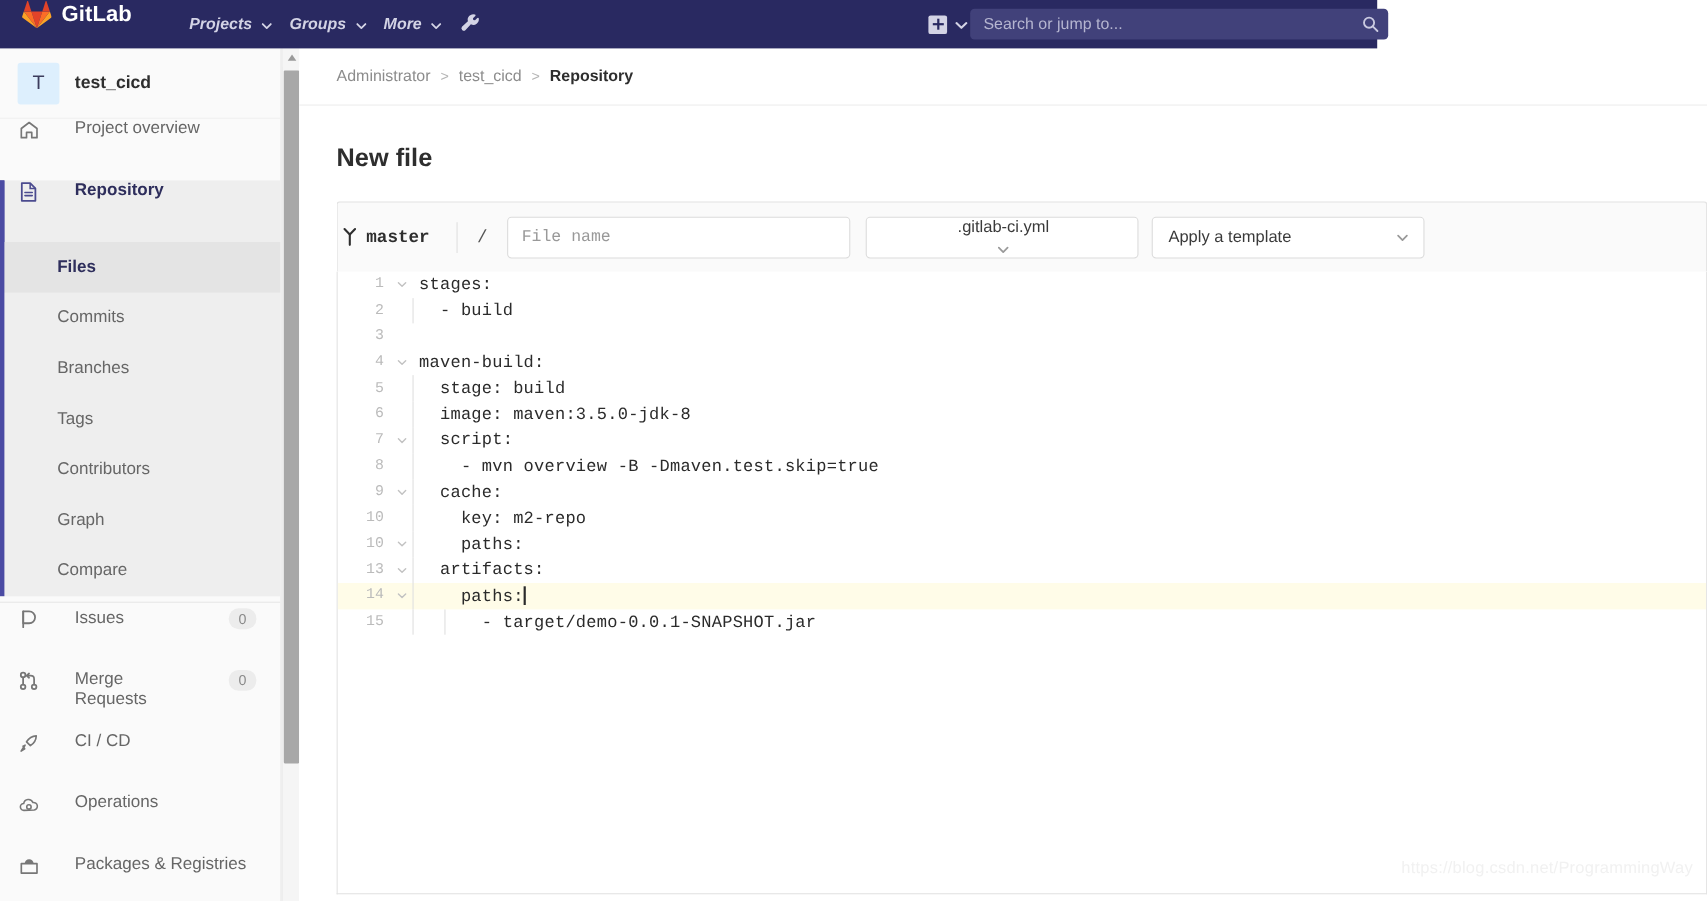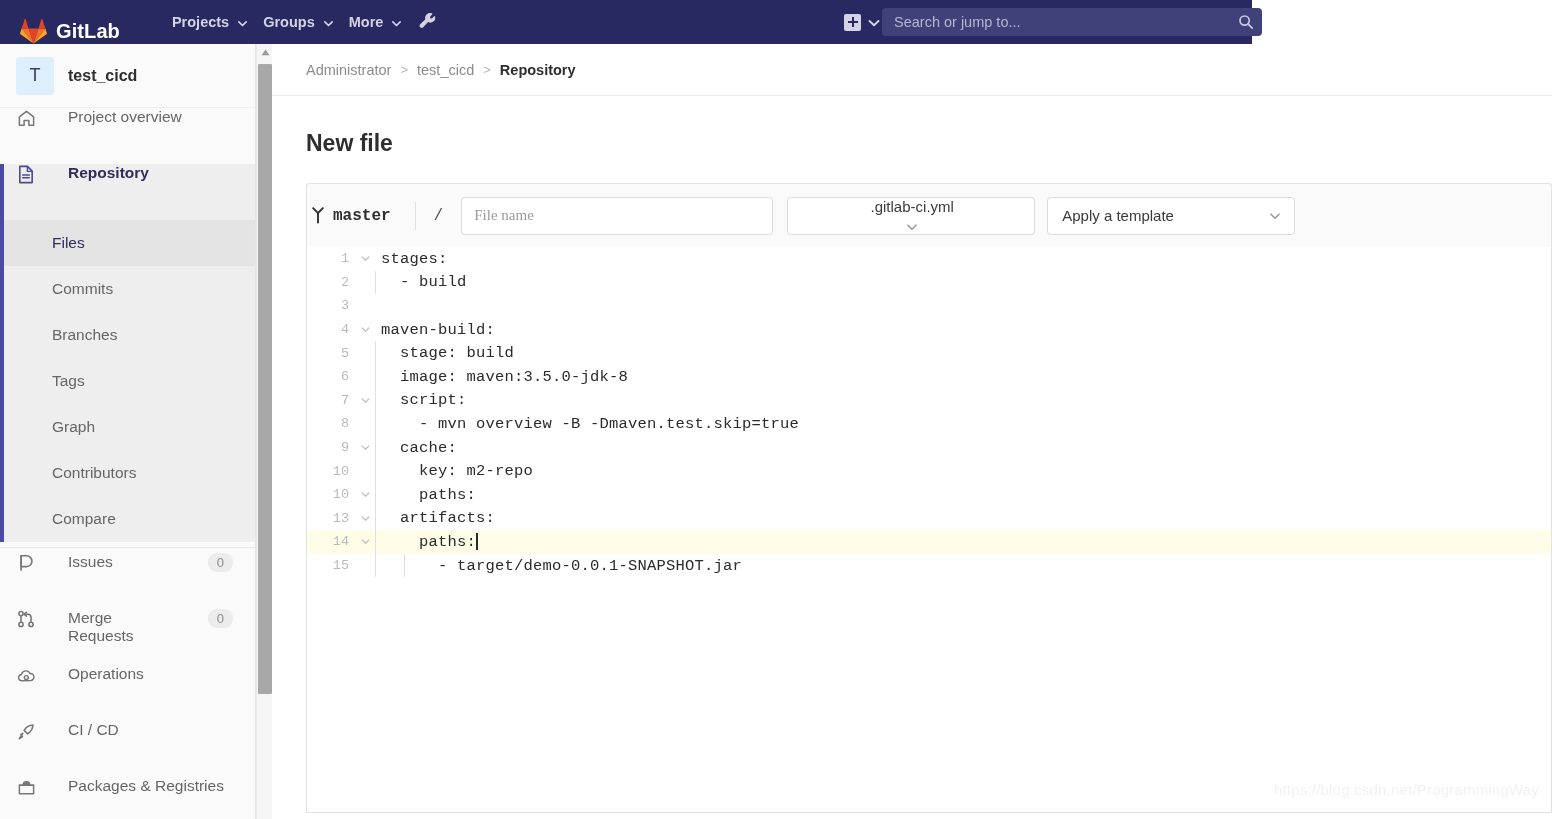--- a/index.html
+++ b/index.html
@@ -9,33 +9,33 @@
     background: #fff;
     font-family: "Liberation Sans", sans-serif;
     -webkit-font-smoothing: antialiased;
   }
 
   
   #navbar {
     position: absolute; top: 0; left: 0;
     width: 1252px; height: 44px;
     background: #292961;
-    display: flex; align-items: flex-end;
+    display: flex; align-items: flex-start;
     z-index: 50;
   }
   .brand {
     display: flex; align-items: center;
     margin-left: 20px; gap: 9px;
   }
   .brand-logo { width: 27px; height: 26px; display: block; }
   .brand-text {
     color: #fff; font-size: 20px; font-weight: 600;
     letter-spacing: .1px;
   }
-  .nav-links { display: flex; align-items: center; margin-left: 38px; gap: 0; }
+  .nav-links { display: flex; align-items: center; margin-left: 38px; gap: 0; font-style: italic; }
   .nav-link {
     color: #d3d3e5; font-size: 14.5px; font-weight: 600;
     padding: 0 14px; height: 44px;
     display: flex; align-items: center; gap: 6px;
     cursor: pointer; white-space: nowrap;
   }
   .caret {
     width: 0; height: 0; position: relative; top: 1px;
   }
   .caret svg { display: block; }
@@ -123,21 +123,21 @@
     content: ""; position: absolute; left: 0; top: 0;
     width: 4px; height: 100%; background: #4b4ba3;
   }
   .subnav { background: #eeeeee; }
   .sub-item {
     height: 46px; display: flex; align-items: center;
     padding-left: 52px; font-size: 15.5px; color: #666;
     cursor: pointer;
   }
   .sub-item.current {
-    background: #e4e4e4; color: #2e2e5c; font-weight: 400;
+    background: #e4e4e4; color: #2e2e5c; font-weight: 700;
   }
   .nav-divider { height: 1px; background: #e8e8e8; margin: 5px 0; }
   .badge-count {
     margin-left: auto; margin-right: 22px;
     background: #ececec; color: #8a8a8a;
     font-size: 13px; border-radius: 9px;
     padding: 2px 9px; font-weight: 400;
   }
 
   
@@ -199,21 +199,21 @@
   .vsep { width: 1px; height: 28px; background: #e0e0e0; }
   .slash {
     font-family: "Liberation Mono", monospace;
     font-size: 16px; color: #555; padding: 0 16px;
   }
   .fname-input {
     width: 312px; height: 38px;
     border: 1px solid #dcdcdc; border-radius: 4px;
     background: #fff; outline: 0;
     padding: 0 12px;
-    font-family: Liberation Serif, serif;
+    font-family: Liberation Mono, monospace;
     font-size: 15px; color: #2e2e2e;
   }
   .fname-input::placeholder { color: #999; opacity: 1; }
   .sel {
     height: 38px; border: 1px solid #dcdcdc; border-radius: 4px;
     background: #fff; display: flex; align-items: center;
     justify-content: space-between; padding: 0 12px 0 14px;
     font-size: 15px; color: #3a3a3a; cursor: pointer;
   }
   .sel-ci { width: 248px; margin-left: 12px; flex-direction: column; }
@@ -361,22 +361,22 @@
           <path d="M5.5 10.5h7M5.5 13.5h7" stroke="#4b4b8f" stroke-width="1.5" stroke-linecap="round"></path>
         </svg>
       </span>
       <span>Repository</span>
     </div>
     <div class="subnav">
       <div class="sub-item current">Files</div>
       <div class="sub-item">Commits</div>
       <div class="sub-item">Branches</div>
       <div class="sub-item">Tags</div>
+      <div class="sub-item">Contributors</div>
       <div class="sub-item">Graph</div>
-      <div class="sub-item">Contributors</div>
       <div class="sub-item">Compare</div>
     </div>
   </div>
 
   <div class="nav-divider"></div>
 
   <div class="nav-item">
     <span class="ico">
       <svg width="17" height="18" viewBox="0 0 18 20">
           <path d="M3 2h6a6 6 0 0 1 0 12H3z" fill="none" stroke="#777" stroke-width="1.8" stroke-linejoin="round"></path>
@@ -397,36 +397,36 @@
         <path d="M9.4 2.3L7.2 4.2l2.2 1.9" fill="none" stroke="#777" stroke-width="1.6" stroke-linecap="round" stroke-linejoin="round"></path>
       </svg>
     </span>
     <span>Merge Requests</span>
     <span class="badge-count">0</span>
   </div>
 
   <div class="nav-item">
     <span class="ico">
       <svg width="19" height="19" viewBox="0 0 20 20">
-        <path d="M5 15.5a3.3 3.3 0 0 1-.2-6.6A4.6 4.6 0 0 1 13.6 8a3.6 3.6 0 0 1 1.2 7.2z" fill="none" stroke="#777" stroke-width="1.5" stroke-linejoin="round"></path>
-        <circle cx="9.8" cy="12.2" r="2.1" fill="none" stroke="#777" stroke-width="1.5"></circle>
+        <path d="M16.8 3.2c-4 .2-7.2 2.3-9.3 5.6l3.7 3.7c3.3-2.1 5.4-5.3 5.6-9.3z" fill="none" stroke="#777" stroke-width="1.6" stroke-linejoin="round"></path>
+        <path d="M6.2 11.1 3 12.8l2.3 2.3 1.7-3.2z" fill="#777"></path>
+        <path d="M4.5 14.2 2.3 17.7l3.5-2.2z" fill="none" stroke="#777" stroke-width="1.5" stroke-linejoin="round"></path>
       </svg>
     </span>
-    <span>Operations</span>
+    <span>CI / CD</span>
   </div>
 
   <div class="nav-item">
     <span class="ico">
       <svg width="19" height="19" viewBox="0 0 20 20">
-        <path d="M16.8 3.2c-4 .2-7.2 2.3-9.3 5.6l3.7 3.7c3.3-2.1 5.4-5.3 5.6-9.3z" fill="none" stroke="#777" stroke-width="1.6" stroke-linejoin="round"></path>
-        <path d="M6.2 11.1 3 12.8l2.3 2.3 1.7-3.2z" fill="#777"></path>
-        <path d="M4.5 14.2 2.3 17.7l3.5-2.2z" fill="none" stroke="#777" stroke-width="1.5" stroke-linejoin="round"></path>
+        <path d="M5 15.5a3.3 3.3 0 0 1-.2-6.6A4.6 4.6 0 0 1 13.6 8a3.6 3.6 0 0 1 1.2 7.2z" fill="none" stroke="#777" stroke-width="1.5" stroke-linejoin="round"></path>
+        <circle cx="9.8" cy="12.2" r="2.1" fill="none" stroke="#777" stroke-width="1.5"></circle>
       </svg>
     </span>
-    <span>CI / CD</span>
+    <span>Operations</span>
   </div>
 
   <div class="nav-item">
     <span class="ico">
       <svg width="19" height="19" viewBox="0 0 20 20">
         <path d="M2.5 7.5h15v9h-15z" fill="none" stroke="#777" stroke-width="1.6" stroke-linejoin="round"></path>
         <path d="M10 3.2a4.3 4.3 0 0 0-4.3 4.3h8.6A4.3 4.3 0 0 0 10 3.2z" fill="#777"></path>
       </svg>
     </span>
     <span>Packages &amp; Registries</span>

